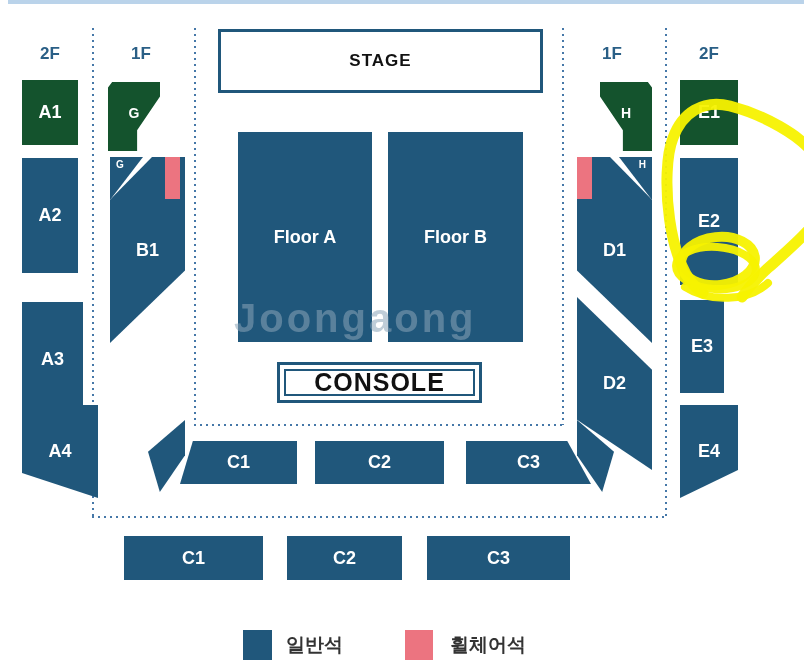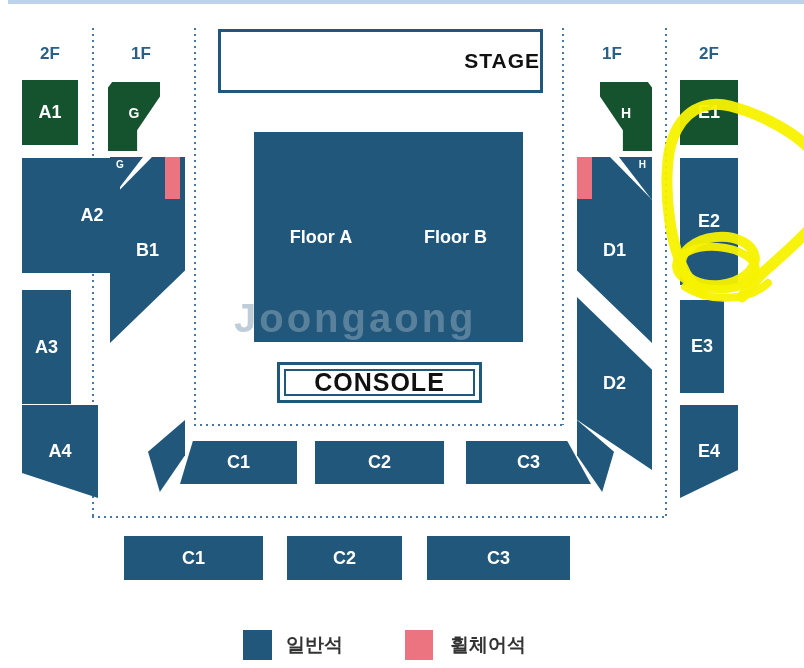--- a/index.html
+++ b/index.html
@@ -10,21 +10,21 @@
   .abs{position:absolute;}
   .topstrip{left:8px;top:0;width:796px;height:4px;background:#BAD3EA;}
   .flabel{color:#2A5F86;font-weight:bold;font-size:17px;text-align:center;width:44px;height:20px;line-height:20px;}
   .dotv{width:2px;background-image:repeating-linear-gradient(to bottom,#4678A8 0 2px,transparent 2px 6px);}
   .doth{height:2px;background-image:repeating-linear-gradient(to right,#4678A8 0 2px,transparent 2px 6px);}
   .seat{background:#20577B;color:#fff;font-weight:bold;display:flex;align-items:center;justify-content:center;font-size:18px;}
   .gray{background:#14532d;}
   .pink{background:#EC7480;}
   .outline{background:#fff;border:3px solid #20577B;display:flex;align-items:center;justify-content:center;
            color:#111;font-weight:bold;letter-spacing:1px;}
-  .stagebox{font-size:21px;justify-content:flex-end;}
+  .stagebox{font-size:17px;}
   .consolebox{font-size:25px;box-shadow:inset 0 0 0 4px #fff, inset 0 0 0 6px #20577B;}
   .mini{font-size:10px;display:block;color:#fff;font-weight:bold;}
   .gh{font-size:14px;padding:0 0 8px 0;}
   .watermark{left:234px;top:296px;width:520px;height:56px;color:rgba(139,164,184,0.55);
              font-size:40px;font-weight:bold;letter-spacing:3px;white-space:nowrap;}
   .legend-label{font-size:19px;font-weight:bold;color:#333;line-height:30px;}
   .legend-sq{width:29px;height:30px;}
   svg.anno{left:0;top:0;pointer-events:none;}
 </style>
 </head>
@@ -46,43 +46,43 @@
   <div class="abs doth" style="left:194px;top:424px;width:370px;"></div>
   <div class="abs doth" style="left:92px;top:516px;width:575px;"></div>
 
   <div class="abs outline stagebox" style="left:218px;top:29px;width:319px;height:58px;">
     <span>STAGE</span>
   </div>
 
   <div class="abs seat gray" style="left:22px;top:80px;width:56px;height:65px;">
       <span>A1</span>
     </div>
-  <div class="abs seat" style="left:22px;top:158px;width:56px;height:115px;padding-left:42px;">
+  <div class="abs seat" style="left:22px;top:158px;width:56px;height:115px;">
       <span>A2</span>
     </div>
-  <div class="abs seat" style="left:22px;top:290px;width:49px;height:114px;">
+  <div class="abs seat" style="left:22px;top:302px;width:61px;height:114px;">
       <span>A3</span>
     </div>
   <div class="abs seat" style="left:22px;top:405px;width:76px;height:93px;clip-path:polygon(0 0,100% 0,100% 100%,0 73%);">
       <span>A4</span>
     </div>
 
   <div class="abs seat gray gh" style="left:108px;top:82px;width:52px;height:61px;clip-path:polygon(8% 0,100% 0,100% 21%,56% 70%,56% 100%,0 100%,0 8%);">
       <span>G</span>
     </div>
   <div class="abs seat" style="left:110px;top:157px;width:33px;height:43px;clip-path:polygon(0 0,100% 0,0 100%);align-items:flex-start;justify-content:flex-start;padding:2px 0 0 6px;box-sizing:border-box;">
       <span class="mini">G</span>
     </div>
   <div class="abs seat" style="left:110px;top:157px;width:75px;height:186px;clip-path:polygon(56% 0,100% 0,100% 61%,0 100%,0 23%);">
       <span>B1</span>
     </div>
   <div class="abs pink" style="left:165px;top:157px;width:15px;height:42px;"></div>
   <div class="abs seat" style="left:148px;top:420px;width:37px;height:72px;clip-path:polygon(0 44%,100% 0,100% 49%,32% 100%);"></div>
 
-  <div class="abs seat" style="left:238px;top:132px;width:134px;height:210px;margin-left:16px;">
+  <div class="abs seat" style="left:238px;top:132px;width:134px;height:210px;">
       <span>Floor A</span>
     </div>
   <div class="abs seat" style="left:388px;top:132px;width:135px;height:210px;">
       <span>Floor B</span>
     </div>
 
   <div class="abs watermark">Joongaong</div>
 
   <div class="abs outline consolebox" style="left:277px;top:362px;width:199px;height:35px;">
     <span>CONSOLE</span>

